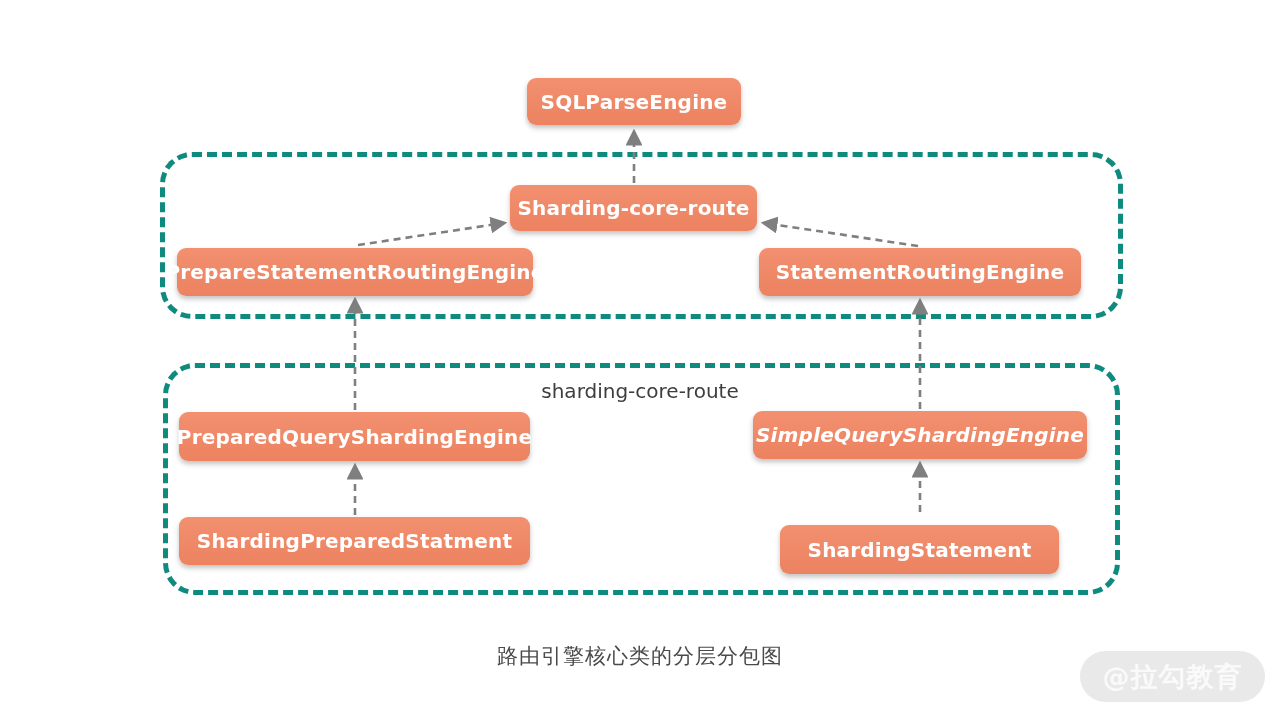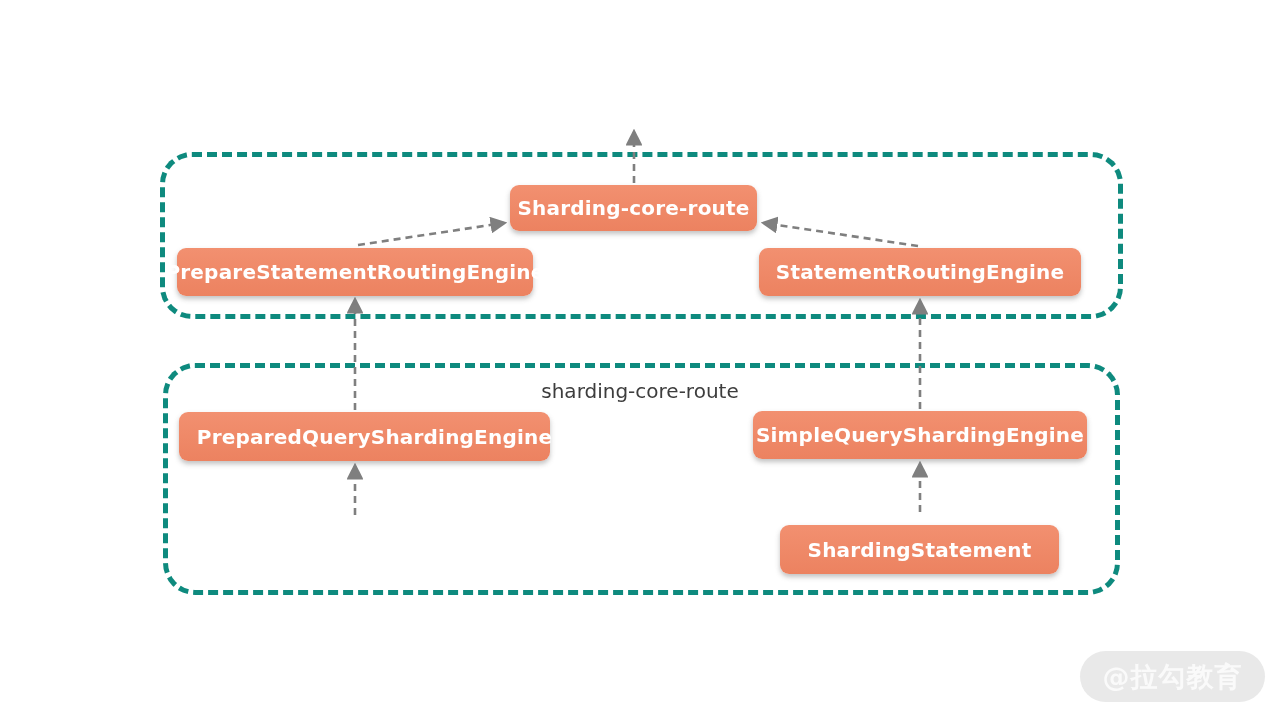--- a/index.html
+++ b/index.html
@@ -78,22 +78,22 @@
     color: #fafafa;
     font-size: 27px;
     font-weight: bold;
     letter-spacing: 1px;
   }
   
   #n-sql      { left: 527px; top: 78px;  width: 214px; height: 47px; }
   #n-score    { left: 510px; top: 185px; width: 247px; height: 46px; }
   #n-psre     { left: 177px; top: 248px; width: 356px; height: 48px; }
   #n-sre      { left: 759px; top: 248px; width: 322px; height: 48px; text-align: center; }
-  #n-pqse     { left: 179px; top: 412px; width: 351px; height: 49px; padding-left: 20px; }
-  #n-sqse     { left: 753px; top: 411px; width: 334px; height: 48px; }
+  #n-pqse     { left: 179px; top: 412px; width: 351px; height: 49px; }
+  #n-sqse     { left: 753px; top: 411px; width: 334px; height: 48px; font-style: italic; }
   #n-sps      { left: 179px; top: 517px; width: 351px; height: 48px; }
   #n-ss       { left: 780px; top: 485px; width: 279px; height: 49px; margin-top: 40px; }
   
   #g-entry    { left: 160px; top: 152px; width: 953px; height: 157px; }
   #g-route    { left: 163px; top: 363px; width: 947px; height: 222px; }
   #g-entry-label { left: 646px; top: 158px; }
   #g-route-label { left: 50%;  top: 379px; transform: translateX(-50%); }
 </style>
 </head>
 <body>
@@ -112,24 +112,27 @@
     </defs>
     <line x1="634" y1="183" x2="634" y2="132" marker-end="url(#ah)"></line>
     <line x1="358" y1="245" x2="504" y2="223" marker-end="url(#ah)"></line>
     <line x1="918" y1="246" x2="764" y2="223" marker-end="url(#ah)"></line>
     <line x1="355" y1="410" x2="355" y2="300" marker-end="url(#ah)"></line>
     <line x1="920" y1="409" x2="920" y2="301" marker-end="url(#ah)"></line>
     <line x1="355" y1="515" x2="355" y2="466" marker-end="url(#ah)"></line>
     <line x1="920" y1="512" x2="920" y2="464" marker-end="url(#ah)"></line>
   </svg>
 
+  <div class="node" id="n-sql">SQLParseEngine</div>
   <div class="node" id="n-score">Sharding-core-route</div>
   <div class="node" id="n-psre">PrepareStatementRoutingEngine</div>
   <div class="node" id="n-sre">StatementRoutingEngine</div>
   <div class="node" id="n-pqse">PreparedQueryShardingEngine</div>
   <div class="node" id="n-sqse">SimpleQueryShardingEngine</div>
+  <div class="node" id="n-sps">ShardingPreparedStatment</div>
   <div class="node" id="n-ss">ShardingStatement</div>
 
+  <div class="caption">路由引擎核心类的分层分包图</div>
   <div class="watermark">
     <span>@拉勾教育</span>
   </div>
 
 </div>
 
 </body></html>

